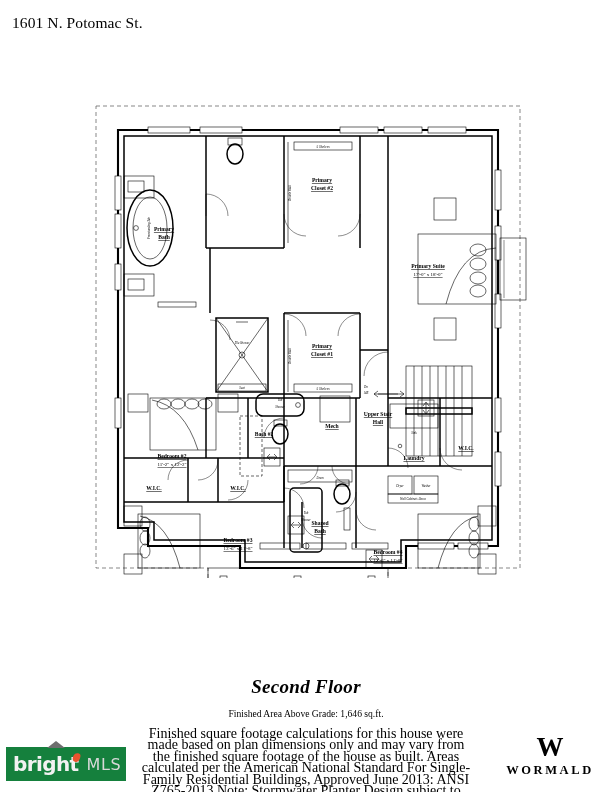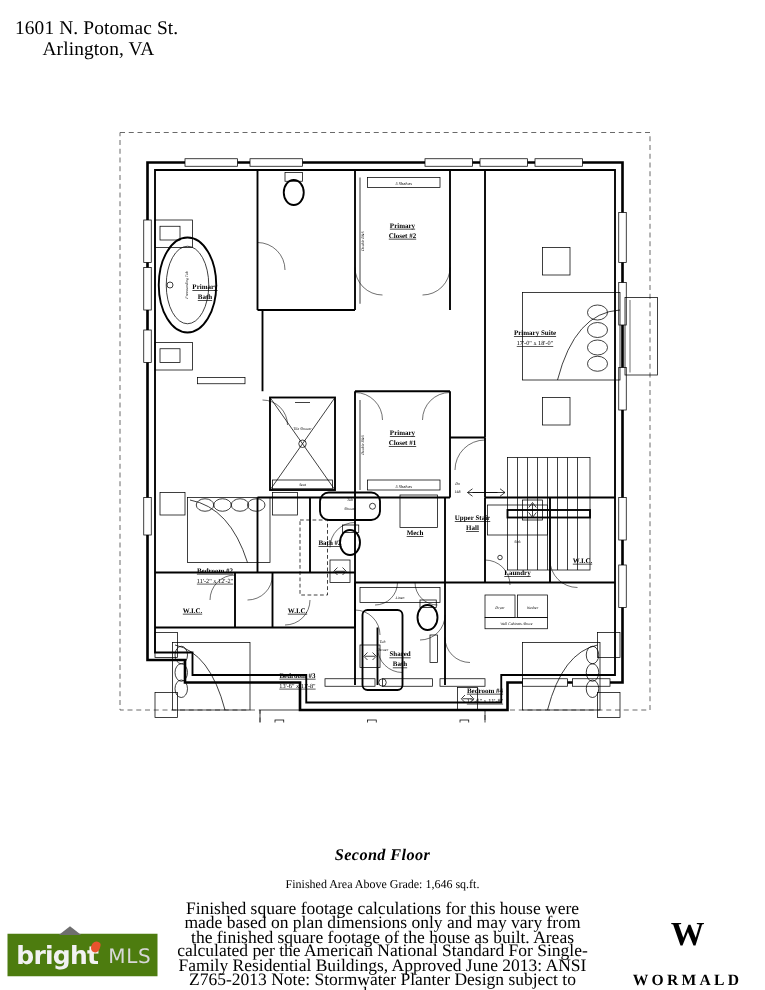--- a/index.html
+++ b/index.html
@@ -10,41 +10,41 @@
   #header{position:absolute;left:12px;top:14px;width:300px;}
   #header .line{font-size:15.5px;line-height:17px;font-weight:400;letter-spacing:.1px;}
   #header .line2{padding-left:22px;}
 
   
   #plan{position:absolute;left:88px;top:98px;width:440px;height:480px;}
   #plan svg{display:block;}
 
   
   #footer{position:absolute;left:0;top:676px;width:612px;text-align:center;}
-  #floor-title{font-size:13px;font-style:italic;font-weight:700;letter-spacing:.3px;margin:0 0 10px 0;}
+  #floor-title{font-size:19px;font-style:italic;font-weight:700;letter-spacing:.3px;margin:0 0 10px 0;}
   #area-line{font-size:9.6px;margin:0 0 9px 0;}
   #disclaimer{font-size:14px;line-height:11.4px;width:330px;margin:0 auto;}
 
   
   #bright-logo{position:absolute;left:6px;top:747px;width:120px;height:34px;
-      background:#4d7c0f;display:flex;align-items:center;}
+      background:#15803d;display:flex;align-items:center;}
   #bright-logo .bolt{position:absolute;left:41px;top:-6px;width:0;height:0;
       border-left:9px solid transparent;border-right:9px solid transparent;
       border-bottom:7px solid #6e6e6e;}
   #bright-word{font-family:"DejaVu Sans",sans-serif;font-size:20px;color:#f2f2f2;
       font-weight:600;letter-spacing:-.6px;margin-left:7px;position:relative;}
   #bright-word .dot{position:absolute;right:-1px;top:1px;width:7px;height:9px;
       background:#e8532e;border-radius:60% 40% 50% 50%;transform:rotate(18deg);}
   #mls-word{font-family:"DejaVu Sans",sans-serif;font-size:16px;color:#d8d8d8;
       letter-spacing:.6px;margin-left:8px;}
 
   #wormald-logo{position:absolute;left:494px;top:734px;width:112px;text-align:center;}
   #wormald-w{font-family:"Liberation Serif",serif;font-size:27px;font-weight:700;line-height:26px;}
   #wormald-name{font-family:"Liberation Serif",serif;font-size:12.5px;font-weight:700;
-      letter-spacing:2.6px;margin-top:17px;}
+      letter-spacing:2.6px;margin-top:3px;}
 
   
   .rm{font-family:"Liberation Serif",serif;font-size:5.6px;font-weight:700;
       text-anchor:middle;text-decoration:underline;}
   .dim{font-family:"Liberation Serif",serif;font-size:5px;text-anchor:middle;
       text-decoration:underline;}
   .tiny{font-family:"Liberation Serif",serif;font-size:3.5px;font-style:italic;
       text-anchor:middle;}
   .tiny2{font-family:"Liberation Serif",serif;font-size:3.1px;font-style:italic;
       text-anchor:middle;}
@@ -53,21 +53,20 @@
   .thin{fill:none;stroke:#000;stroke-width:.6;}
   .thin2{fill:none;stroke:#000;stroke-width:.45;}
   .dash{fill:none;stroke:#555;stroke-width:.7;stroke-dasharray:4 3;}
   .fillw{fill:#fff;stroke:#000;stroke-width:.6;}
 </style>
 </head>
 <body>
 
 <div id="header">
   <div class="line">1601 N. Potomac St.</div>
-  <div class="line line2">Arlington, VA</div>
 </div>
 
 <div id="plan">
 <svg width="440" height="480" viewBox="0 0 440 480" xmlns="http://www.w3.org/2000/svg">
 
   <path class="dash" d="M8 8 L432 8 L432 470 L300 470 L300 492 L120 492 L120 470 L8 470 Z"></path>
 
   <path class="wall" d="M30 32 L410 32 L410 448 L318 448 L318 470 L152 470 L152 448 L60 448 L60 430 L30 430 Z"></path>
   <path class="wallin" d="M36 38 L404 38 L404 442 L313 442 L313 464 L157 464 L157 442 L66 442 L66 424 L36 424 Z"></path>
 

